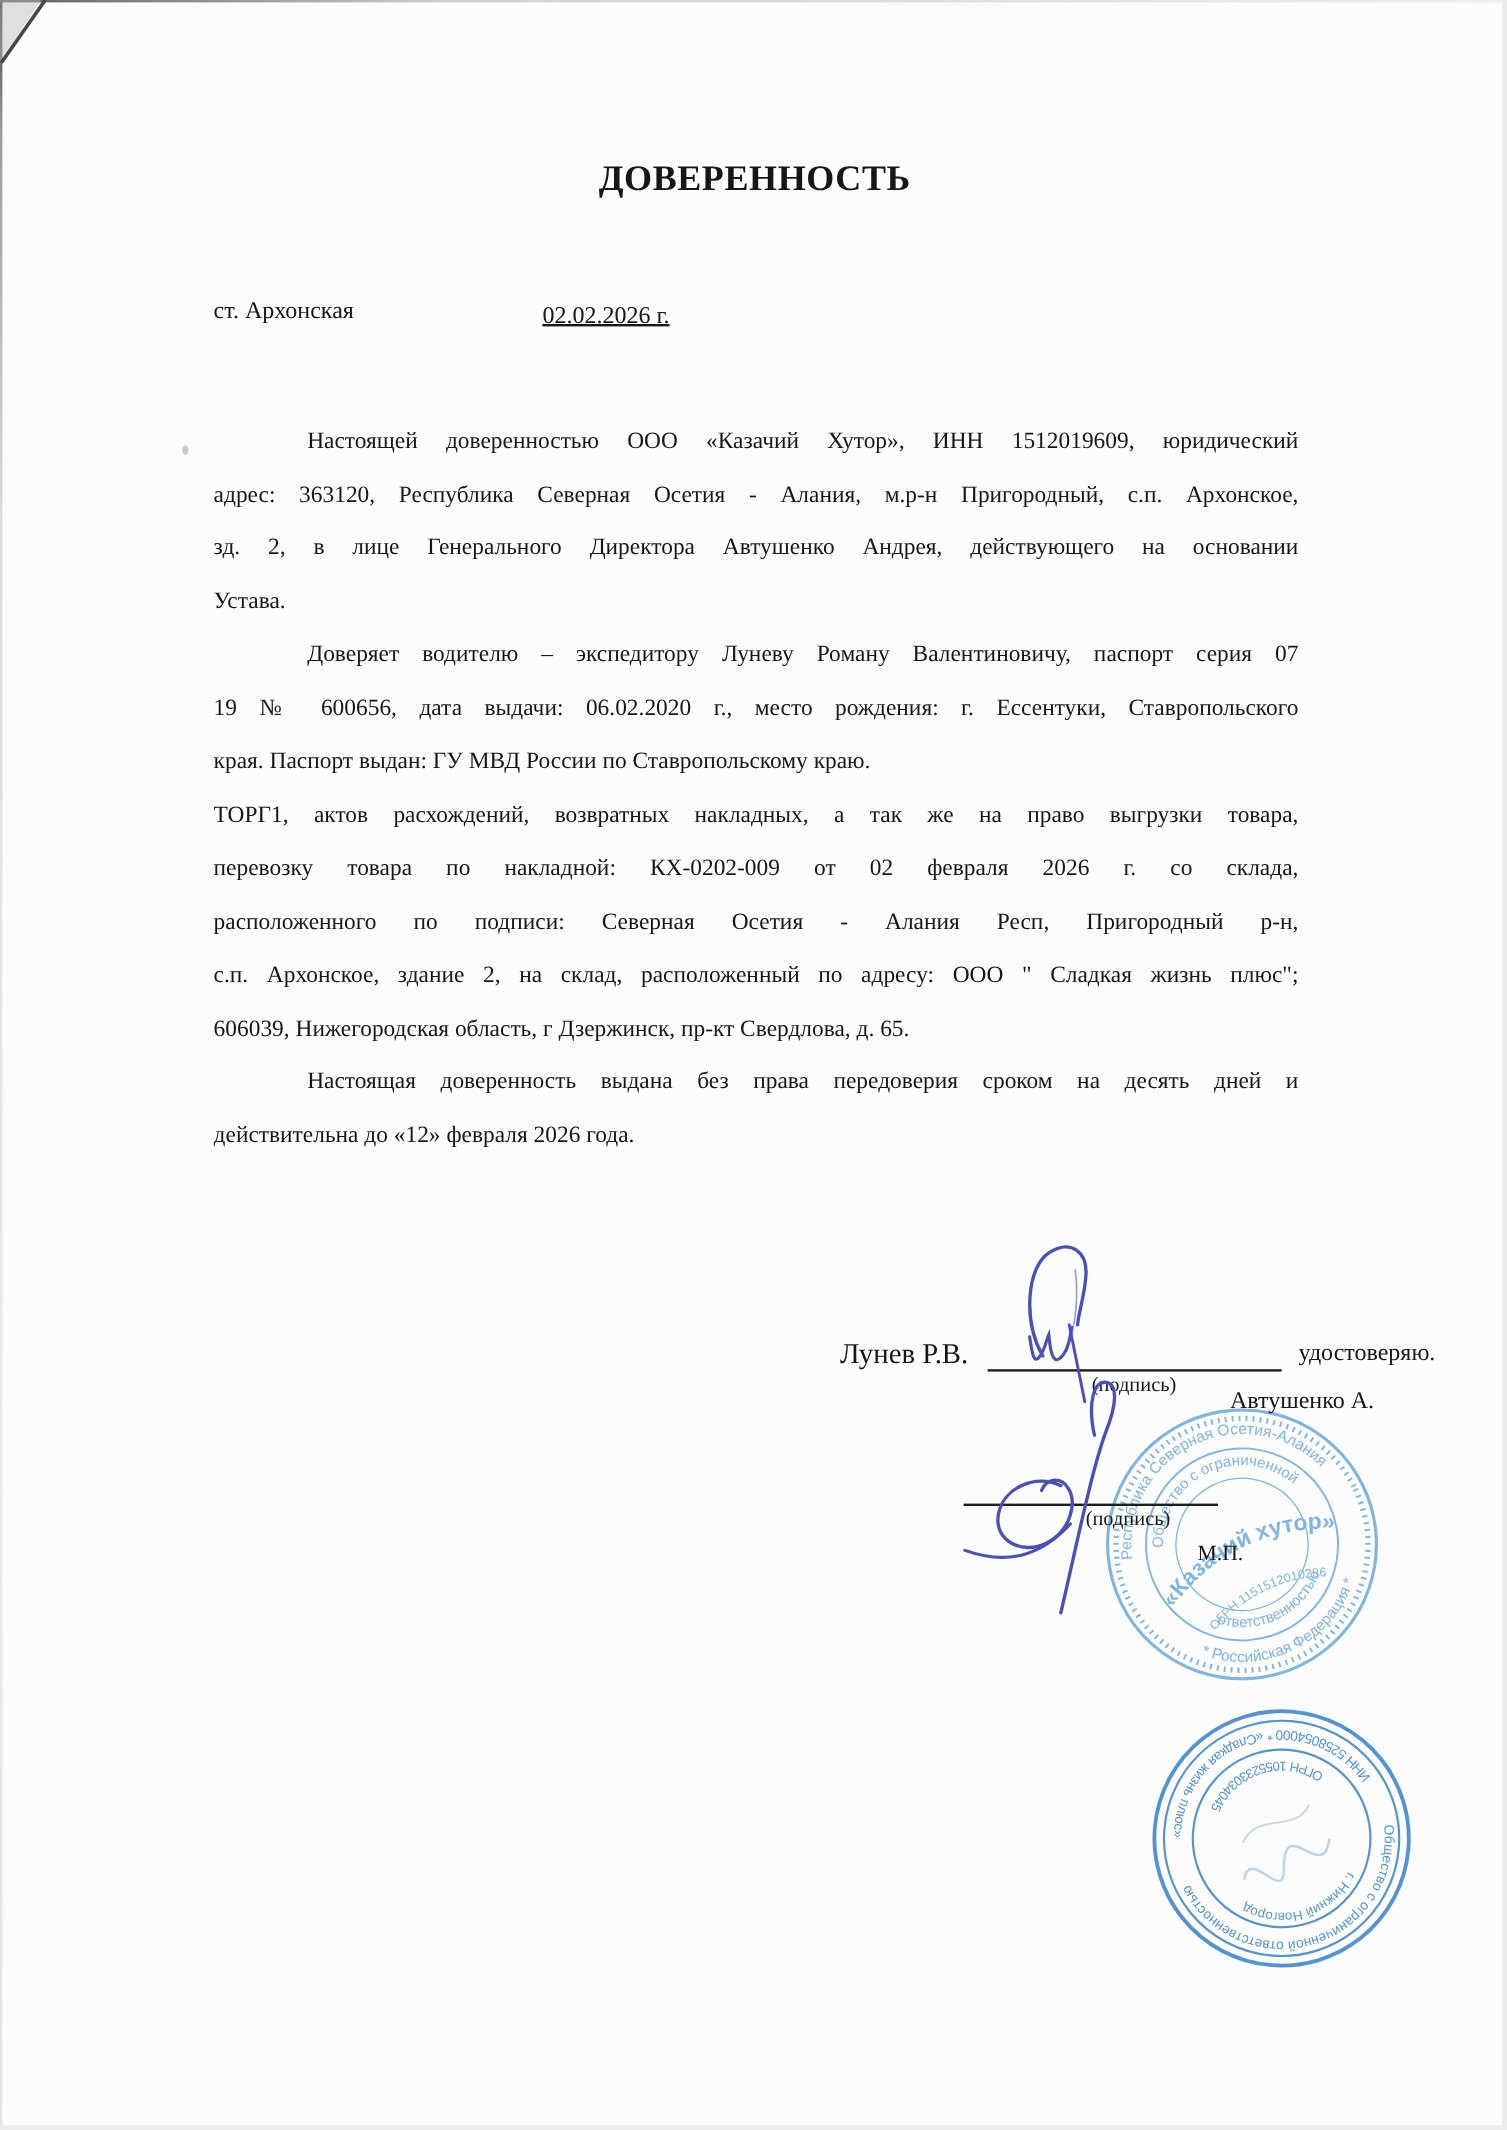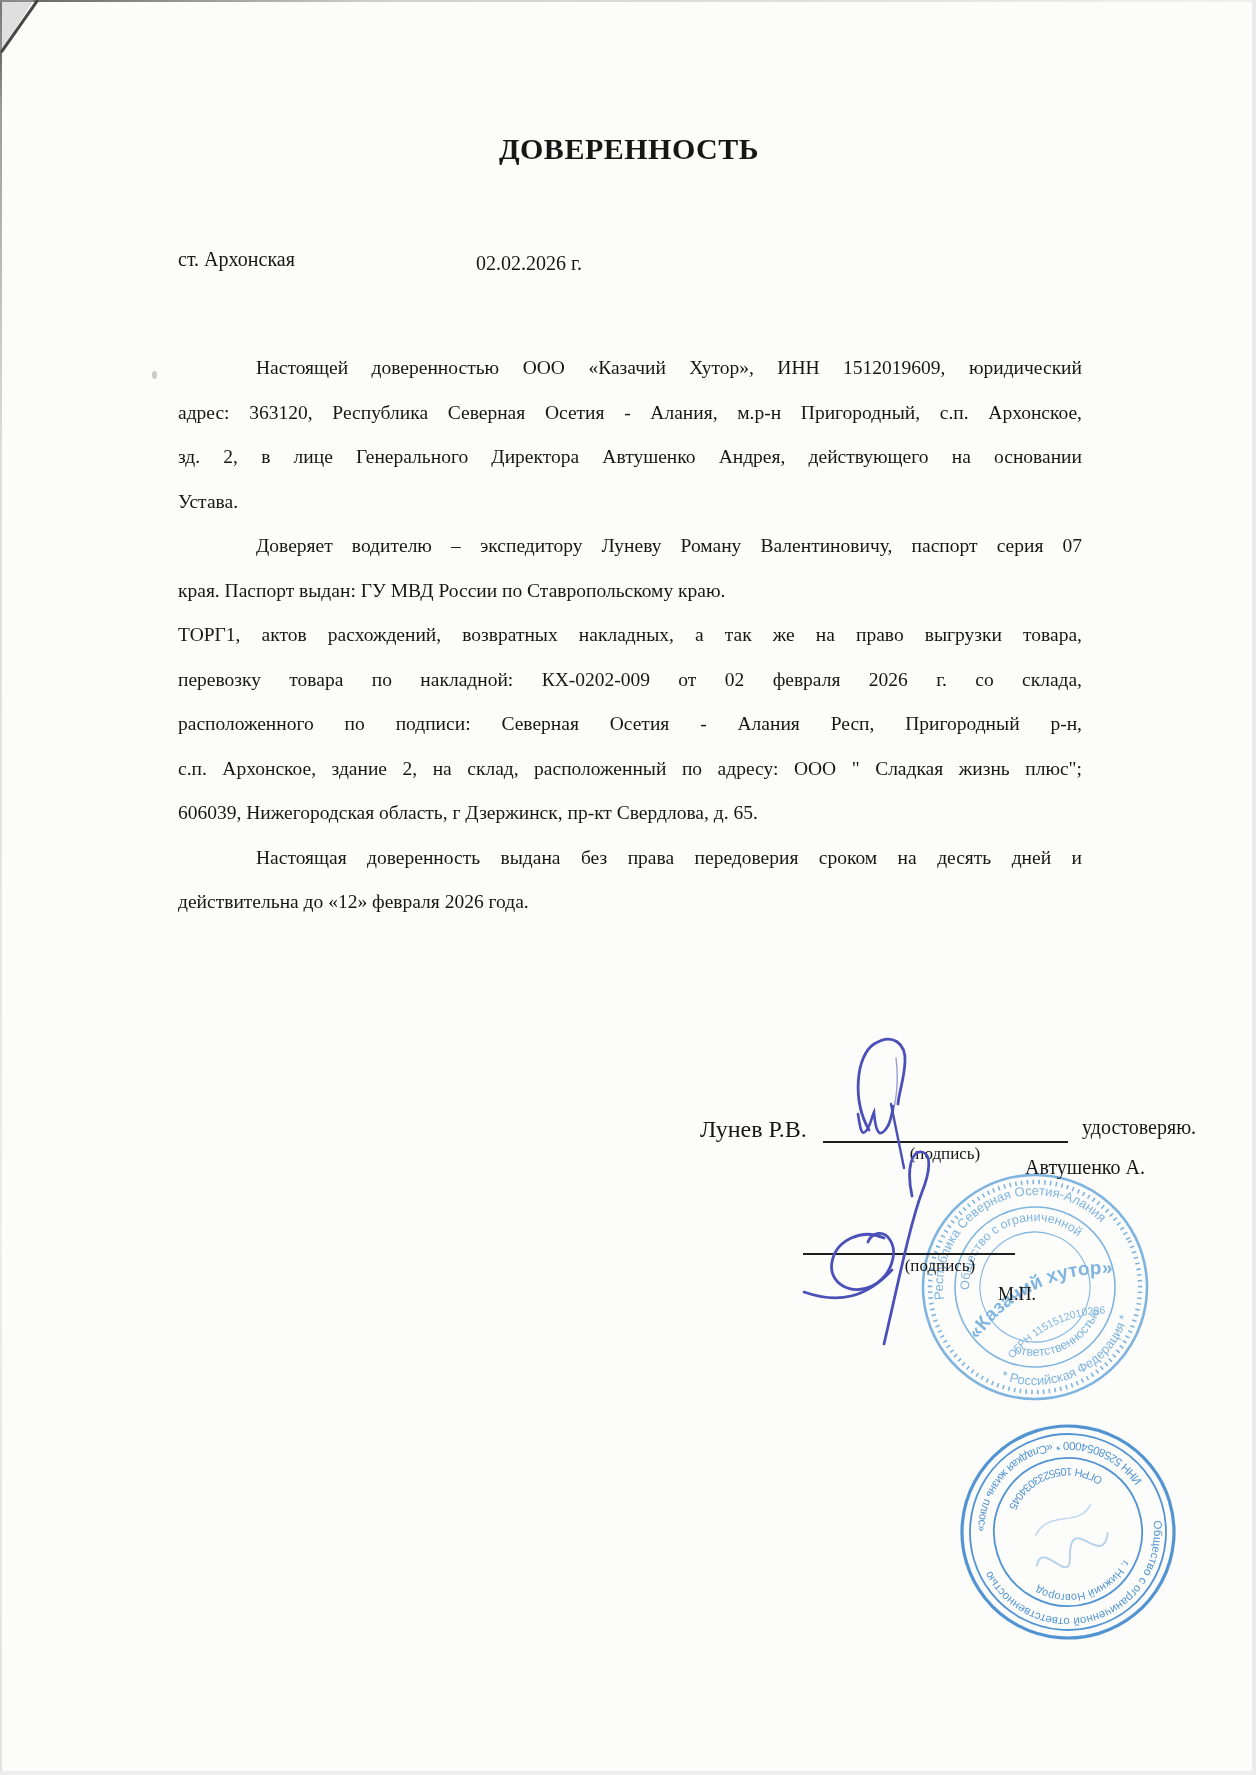--- a/index.html
+++ b/index.html
@@ -23,21 +23,21 @@
   .corner-line{position:absolute;left:1px;top:51px;width:64px;height:3px;background:#474747;
     transform:rotate(-55deg);transform-origin:0 50%;z-index:42;border-radius:2px;}
   .speck{position:absolute;left:152px;top:371px;width:5px;height:8px;border-radius:50%;
     background:#9a9a9a;opacity:.5;}
 
   .doc-title{
     position:absolute;left:178px;top:132px;width:902px;margin:0;
     text-align:center;font-size:30px;font-weight:bold;letter-spacing:.5px;z-index:10;
   }
   .meta-place{position:absolute;left:178px;top:248px;font-size:20px;z-index:10;}
-  .meta-date{position:absolute;left:476px;top:252px;font-size:20px;z-index:10;}
+  .meta-date{position:absolute;left:452px;top:252px;font-size:20px;z-index:10;text-decoration:underline;}
 
   .body-text{position:absolute;left:178px;top:346px;width:904px;z-index:10;}
   .line{font-size:19.5px;line-height:44.5px;height:44.5px;overflow:hidden;white-space:nowrap;}
   .line.just{white-space:normal;text-align:justify;text-align-last:justify;}
   .line.ind{padding-left:78px;}
 
   .sig-name-1{position:absolute;left:700px;top:1116px;font-size:24px;z-index:10;}
   .sig-line-1{position:absolute;left:823px;top:1097px;width:245px;height:44px;
     border-bottom:2px solid #1e1e1e;z-index:10;}
   .sig-after-1{position:absolute;left:1082px;top:1116px;font-size:20px;z-index:10;}
@@ -75,20 +75,21 @@
   <h1 class="doc-title">ДОВЕРЕННОСТЬ</h1>
   <span class="meta-place">ст. Архонская</span>
   <span class="meta-date">02.02.2026 г.</span>
 
   <div class="body-text">
       <div class="line just ind">Настоящей доверенностью ООО «Казачий Хутор», ИНН 1512019609, юридический</div>
       <div class="line just">адрес: 363120, Республика Северная Осетия - Алания, м.р-н Пригородный, с.п. Архонское,</div>
       <div class="line just">зд. 2, в лице Генерального Директора Автушенко Андрея, действующего на основании</div>
       <div class="line">Устава.</div>
       <div class="line just ind">Доверяет водителю – экспедитору Луневу Роману Валентиновичу, паспорт серия 07</div>
+      <div class="line just">19 № 600656, дата выдачи: 06.02.2020 г., место рождения: г. Ессентуки, Ставропольского</div>
       <div class="line">края. Паспорт выдан: ГУ МВД России по Ставропольскому краю.</div>
       <div class="line just">ТОРГ1, актов расхождений, возвратных накладных, а так же на право выгрузки товара,</div>
       <div class="line just">перевозку товара по накладной: КХ-0202-009 от 02 февраля 2026 г. со склада,</div>
       <div class="line just">расположенного по подписи: Северная Осетия - Алания Респ, Пригородный р-н,</div>
       <div class="line just">с.п. Архонское, здание 2, на склад, расположенный по адресу: ООО " Сладкая жизнь плюс";</div>
       <div class="line">606039, Нижегородская область, г Дзержинск, пр-кт Свердлова, д. 65.</div>
       <div class="line just ind">Настоящая доверенность выдана без права передоверия сроком на десять дней и</div>
       <div class="line">действительна до «12» февраля 2026 года.</div>
     </div>
 

